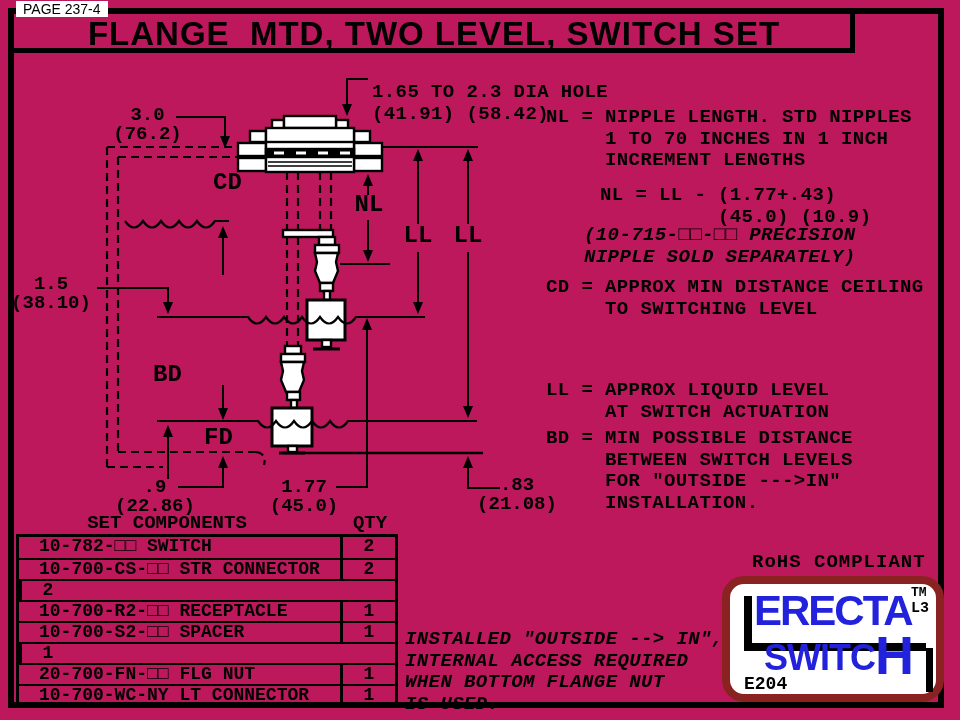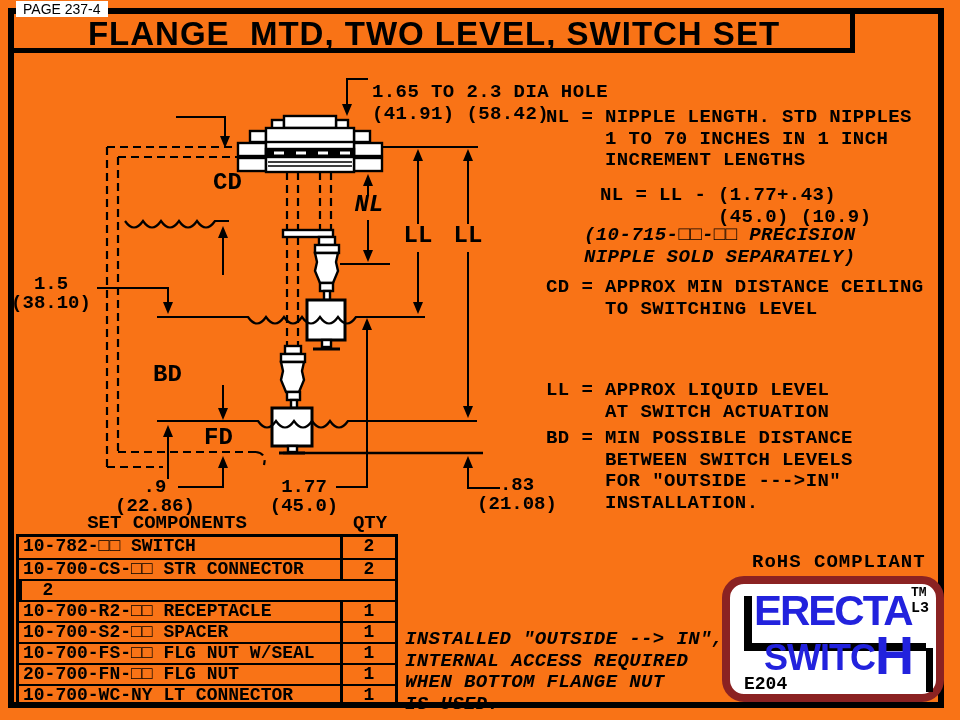--- a/index.html
+++ b/index.html
@@ -1,16 +1,16 @@
 <!DOCTYPE html>
 <html><head>
 <meta charset="utf-8">
 <style>
   html,body{margin:0;padding:0;background:#fff;}
-  #page{position:relative;width:960px;height:720px;background:#f97316;overflow:hidden;
+  #page{position:relative;width:960px;height:720px;background:#be185d;overflow:hidden;
         font-family:"Liberation Mono","DejaVu Sans Mono",monospace;color:#000;}
   .abs{position:absolute;}
   .pre{white-space:pre;}
   .m{font-family:"Liberation Mono","DejaVu Sans Mono",monospace;font-weight:bold;}
   .note{font-size:19px;line-height:21.5px;letter-spacing:.4px;margin-top:12px;}
   .ital{font-style:italic;}
   #page-border{position:absolute;left:8px;top:8px;width:936px;height:700px;border:6px solid #000;box-sizing:border-box;}
   #title-box{position:absolute;left:8px;top:8px;width:847px;height:45px;border:5px solid #000;box-sizing:border-box;}
   #page-label{position:absolute;left:16px;top:1px;background:#fff;padding:0 7px;
               font-family:"Liberation Sans",sans-serif;font-size:14px;font-weight:normal;z-index:5;}
@@ -22,21 +22,21 @@
   svg{position:absolute;left:0;top:0;}
   .dimlbl{font-size:24px;line-height:22px;}
   .dimnum{font-size:19px;line-height:19px;text-align:center;}
   
   #comp-header{position:absolute;left:16px;top:512px;width:382px;display:flex;font-size:19px;gap:24px;}
   #comp-header .h1{flex:1;text-align:center;}
   #comp-header .h2{width:56px;text-align:center;}
   #comp-table{position:absolute;left:16px;top:534px;width:382px;border:3px solid #000;box-sizing:border-box;}
   .crow{display:flex;height:21px;box-sizing:border-box;font-size:18px;line-height:19px;}
   .crow + .crow{border-top:2px solid #000;}
-  .crow .part{flex:1;padding-left:4px;overflow:hidden;white-space:pre;}
+  .crow .part{flex:1;padding-left:20px;overflow:hidden;white-space:pre;}
   .crow .qty{width:52px;border-left:3px solid #000;text-align:center;}
   
   #rohs{position:absolute;left:752px;top:551px;font-size:19px;letter-spacing:1px;}
   #logo{position:absolute;left:722px;top:576px;width:206px;height:110px;border:8px solid #8b2222;border-radius:22px;background:#fff;}
   #logo .bar{position:absolute;background:#000;}
   #brand-top{position:absolute;left:24px;top:4px;font-family:"Liberation Sans",sans-serif;
              font-weight:bold;font-size:42px;line-height:46px;letter-spacing:-2px;color:#2222dd;}
   #brand-tm{position:absolute;left:181px;top:2px;font-size:13px;line-height:14px;}
   #brand-l3{position:absolute;left:181px;top:17px;font-size:15px;line-height:16px;}
   #brand-bottom{position:absolute;left:34px;top:46px;display:flex;color:#2222dd;font-family:"Liberation Sans",sans-serif;font-weight:bold;}
@@ -158,24 +158,26 @@
     </g>
 
     <g stroke="#000" stroke-width="2.2" fill="none">
       <path d="M125,221 q9,13 18,0 q9,13 18,0 q9,13 18,0 q9,13 18,0 q9,13 18,0 H229"></path>
       <path d="M157,317 H248 q9,13 18,0 q9,13 18,0 q9,13 18,0 q9,13 18,0 q9,13 18,0 q9,13 18,0 H425"></path>
       <path d="M157,421 H258 q9,13 18,0 q9,13 18,0 q9,13 18,0 q9,13 18,0 q9,13 18,0 H477"></path>
       <path d="M283,453 H483" stroke-width="2.6"></path>
     </g>
   </svg>
 
+  <div class="abs m dimnum pre" style="left:100px;top:106px;width:95px;">3.0
+(76.2)</div>
   <div class="abs m dimnum pre" style="left:5px;top:275px;width:92px;">1.5
 (38.10)</div>
   <div class="abs m dimlbl" style="left:213px;top:172px;">CD</div>
-  <div class="abs m dimlbl" style="left:351px;top:194px;width:36px;text-align:center;font-style:italic;">NL</div>
+  <div class="abs m dimlbl" style="left:351px;top:194px;width:36px;text-align:center;">NL</div>
   <div class="abs m dimlbl" style="left:400px;top:225px;width:36px;text-align:center;">LL</div>
   <div class="abs m dimlbl" style="left:450px;top:225px;width:36px;text-align:center;">LL</div>
   <div class="abs m dimlbl" style="left:153px;top:364px;">BD</div>
   <div class="abs m dimlbl" style="left:204px;top:427px;">FD</div>
   <div class="abs m dimnum pre" style="left:103px;top:478px;width:104px;">.9
 (22.86)</div>
   <div class="abs m dimnum pre" style="left:262px;top:478px;width:84px;">1.77
 (45.0)</div>
   <div class="abs m dimnum pre" style="left:477px;top:476px;width:80px;">.83
 (21.08)</div>
@@ -220,21 +222,20 @@
     </div>
     <div class="crow">
       <span class="part">10-700-R2-□□ RECEPTACLE</span>
       <span class="qty">1</span>
     </div>
     <div class="crow">
       <span class="part">10-700-S2-□□ SPACER</span>
       <span class="qty">1</span>
     </div>
     <div class="crow">
-      <span class="part">10-700-FS-□□ FLG NUT W/SEAL</span>
       <span class="qty">1</span>
     </div>
     <div class="crow">
       <span class="part">20-700-FN-□□ FLG NUT</span>
       <span class="qty">1</span>
     </div>
     <div class="crow">
       <span class="part">10-700-WC-NY LT CONNECTOR</span>
       <span class="qty">1</span>
     </div>

